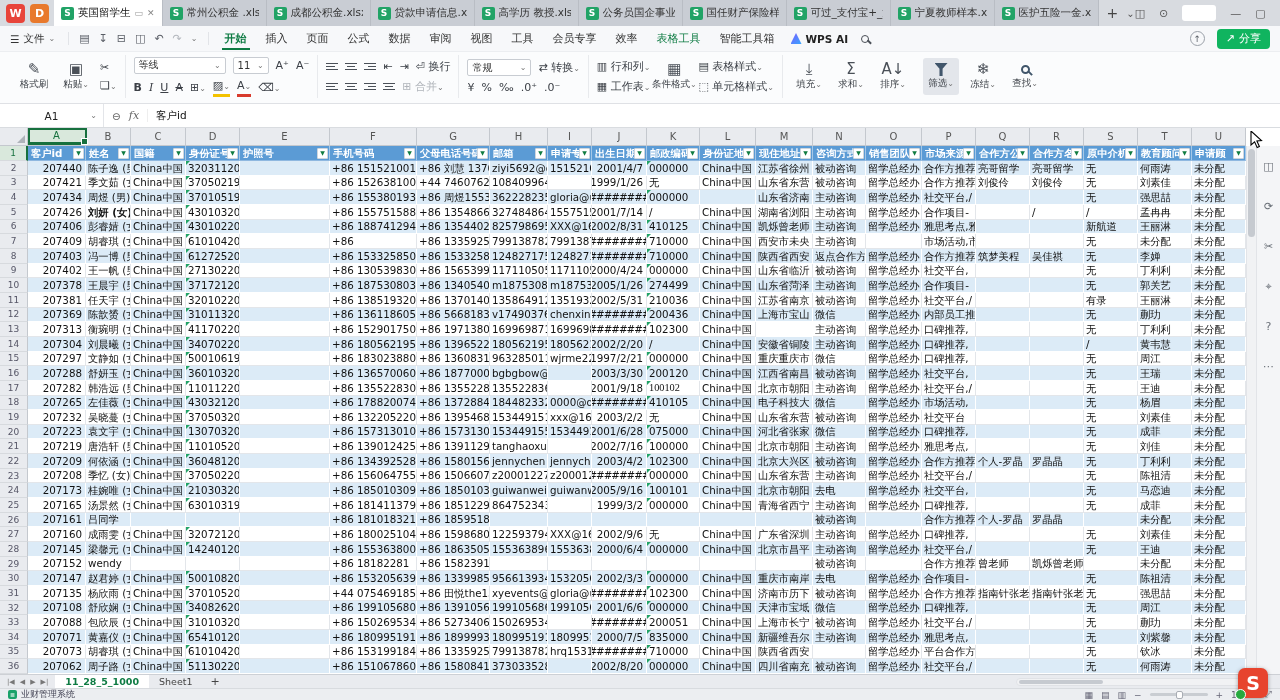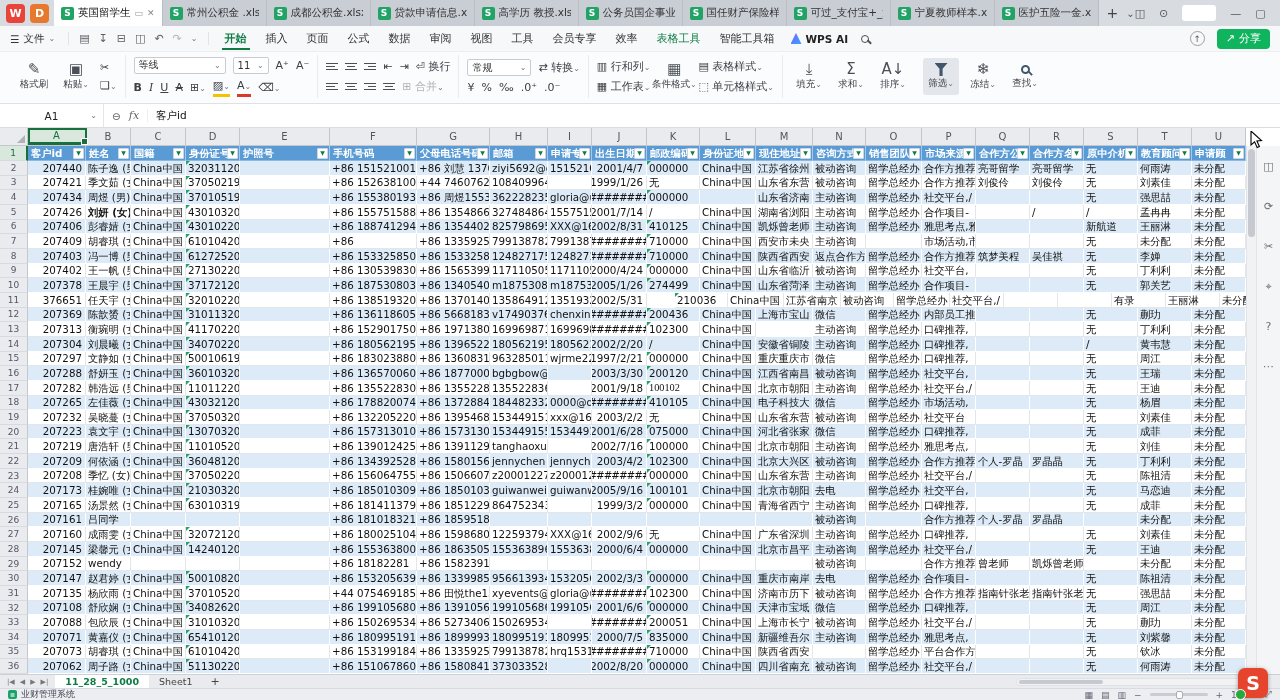--- a/index.html
+++ b/index.html
@@ -717,31 +717,31 @@
           <div class="cell" style="width: 56px;">留学总经办</div>
           <div class="cell" style="width: 54px;">合作项目-</div>
           <div class="cell" style="width: 54px;"></div>
           <div class="cell" style="width: 54px;"></div>
           <div class="cell" style="width: 54px;">无</div>
           <div class="cell" style="width: 54px;">郭关艺</div>
           <div class="cell" style="width: 54px;">未分配</div>
         </div>
         <div class="grow">
           <div class="gut">11</div>
-          <div class="cell num" style="width: 58px;">376651</div>
+          <div class="cell num" style="width: 58px;">207381</div>
           <div class="cell" style="width: 45px;">任天宇 (女</div>
           <div class="cell" style="width: 55px;">China中国</div>
           <div class="cell tri" style="width: 54px;">32010220020531242X</div>
           <div class="cell" style="width: 90px;"></div>
           <div class="cell" style="width: 87px;">+86 138519320</div>
           <div class="cell" style="width: 73px;">+86 1370140948</div>
           <div class="cell" style="width: 58px;">135864912</div>
           <div class="cell" style="width: 44px;">13519326</div>
           <div class="cell num" style="width: 55px;">2002/5/31</div>
-          <div class="cell tri" style="width: 53px; margin-left: 28px;">210036</div>
+          <div class="cell tri" style="width: 53px;">210036</div>
           <div class="cell" style="width: 56px;">China中国</div>
           <div class="cell" style="width: 57px;">江苏省南京</div>
           <div class="cell" style="width: 53px;">被动咨询</div>
           <div class="cell" style="width: 56px;">留学总经办</div>
           <div class="cell" style="width: 54px;">社交平台,/</div>
           <div class="cell" style="width: 54px;"></div>
           <div class="cell" style="width: 54px;"></div>
           <div class="cell" style="width: 54px;">有录</div>
           <div class="cell" style="width: 54px;">王丽淋</div>
           <div class="cell" style="width: 54px;">未分配</div>

